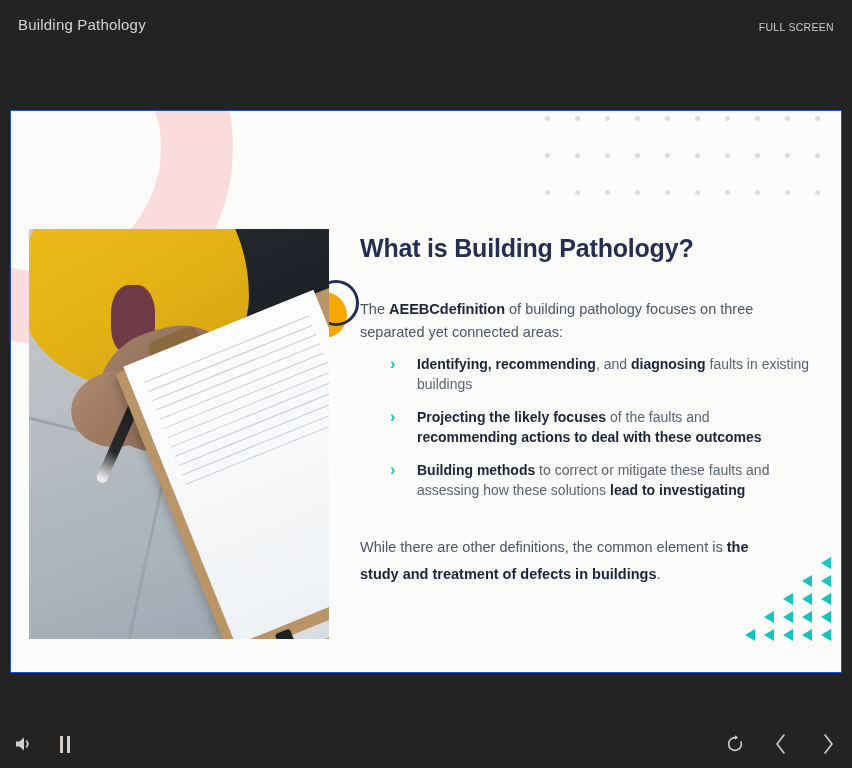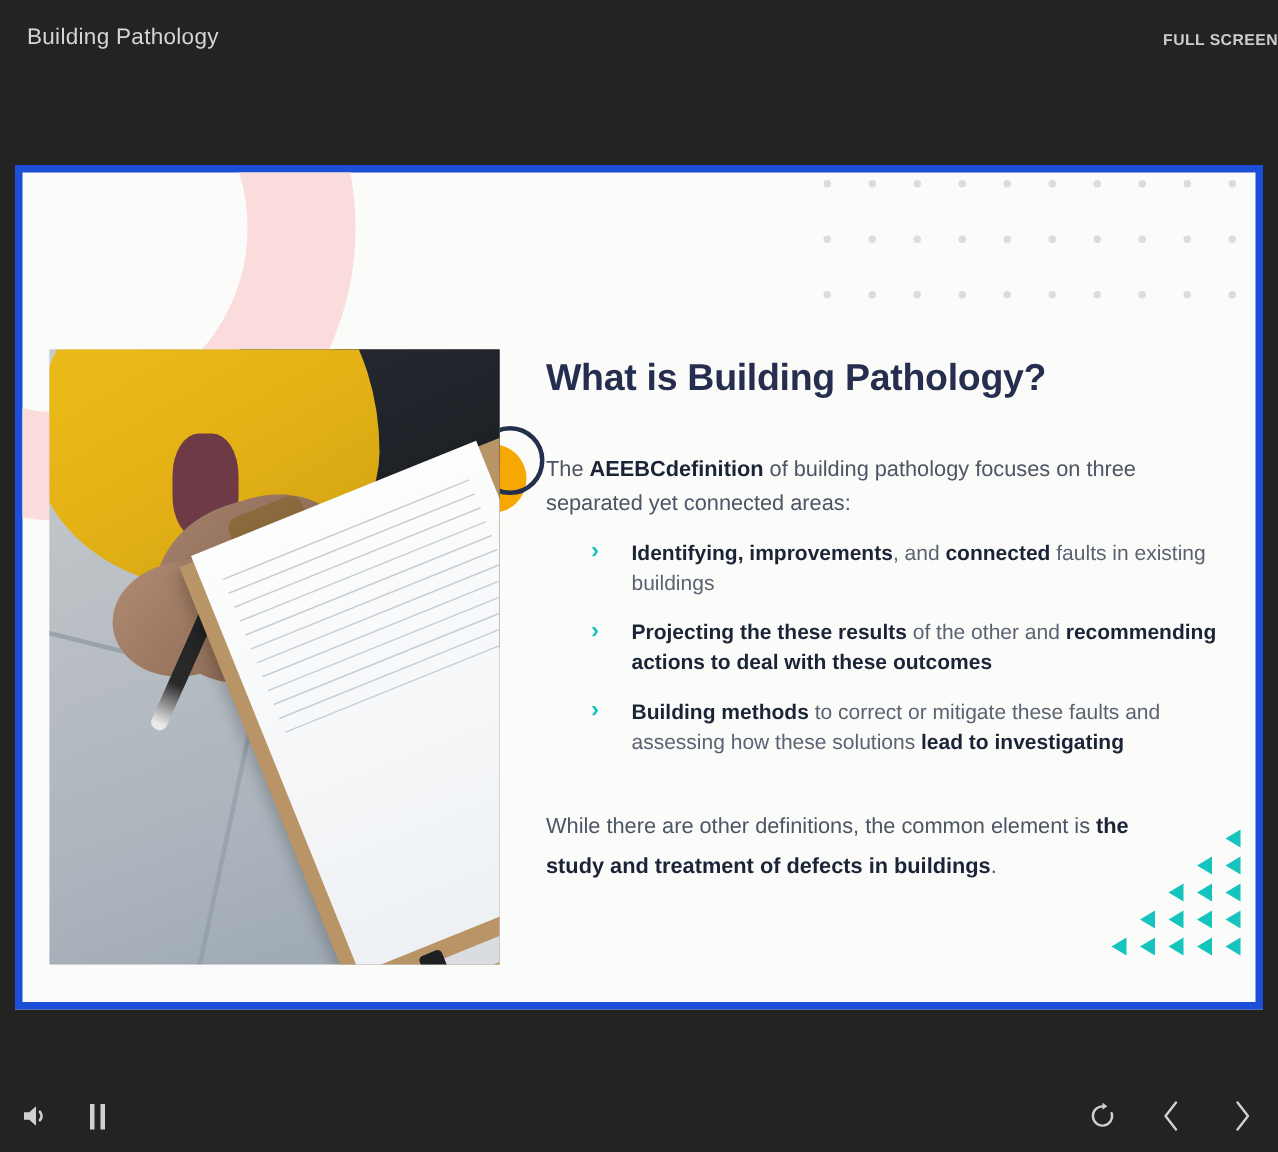--- a/index.html
+++ b/index.html
@@ -29,35 +29,35 @@
   .topbar-title {
     position: absolute;
     left: 18px; top: 16px;
     font-size: 15px;
     color: #d8d4d2;
     letter-spacing: 0.2px;
     white-space: nowrap;
   }
   .topbar-fullscreen {
     position: absolute;
-    right: 0; top: 21px;
+    right: 18px; top: 21px;
     font-size: 10.5px;
-    font-weight: bold;
+    font-weight: normal;
     color: #cfcbc9;
     letter-spacing: 0.3px;
     white-space: nowrap;
   }
 
   
   .stage {
     position: absolute;
     left: 10px; top: 110px;
     width: 832px; height: 563px;
     background: #fbfbfa;
-    border: 5px solid #1d4ed8;
+    border: 1px solid #1d4ed8;
     box-sizing: border-box;
     overflow: hidden;
   }
 
   
   .pink-arc {
     position: absolute;
     left: -168px; top: -158px;
     width: 390px; height: 390px;
     border-radius: 50%;
@@ -427,22 +427,22 @@
 
     <div class="content">
 
       <div class="slide-title">What is Building Pathology?</div>
 
       <p class="intro">
         <span>The </span><strong>AEEBCdefinition</strong><span> of building pathology focuses on three separated yet connected areas:</span>
       </p>
 
       <ul class="bullets" id="bullet-list">
-          <li><span class="chev">›</span><strong>Identifying, improvements</strong><span>, and </span><strong>connected</strong><span> faults in existing buildings</span></li>
-          <li><span class="chev">›</span><strong>Projecting the these results</strong><span> of the other and </span><strong>recommending actions to deal with these outcomes</strong></li>
+          <li><span class="chev">›</span><strong>Identifying, recommending</strong><span>, and </span><strong>diagnosing</strong><span> faults in existing buildings</span></li>
+          <li><span class="chev">›</span><strong>Projecting the likely focuses</strong><span> of the faults and </span><strong>recommending actions to deal with these outcomes</strong></li>
           <li><span class="chev">›</span><strong>Building methods</strong><span> to correct or mitigate these faults and assessing how these solutions </span><strong>lead to investigating</strong></li>
         </ul>
 
       <p class="outro">
         <span>While there are other definitions, the common element is </span><strong>the study and treatment of defects in buildings</strong><span>.</span>
       </p>
     </div>
 
     <div class="tri-stack" id="tri-stack">
         <div class="tri-row">

